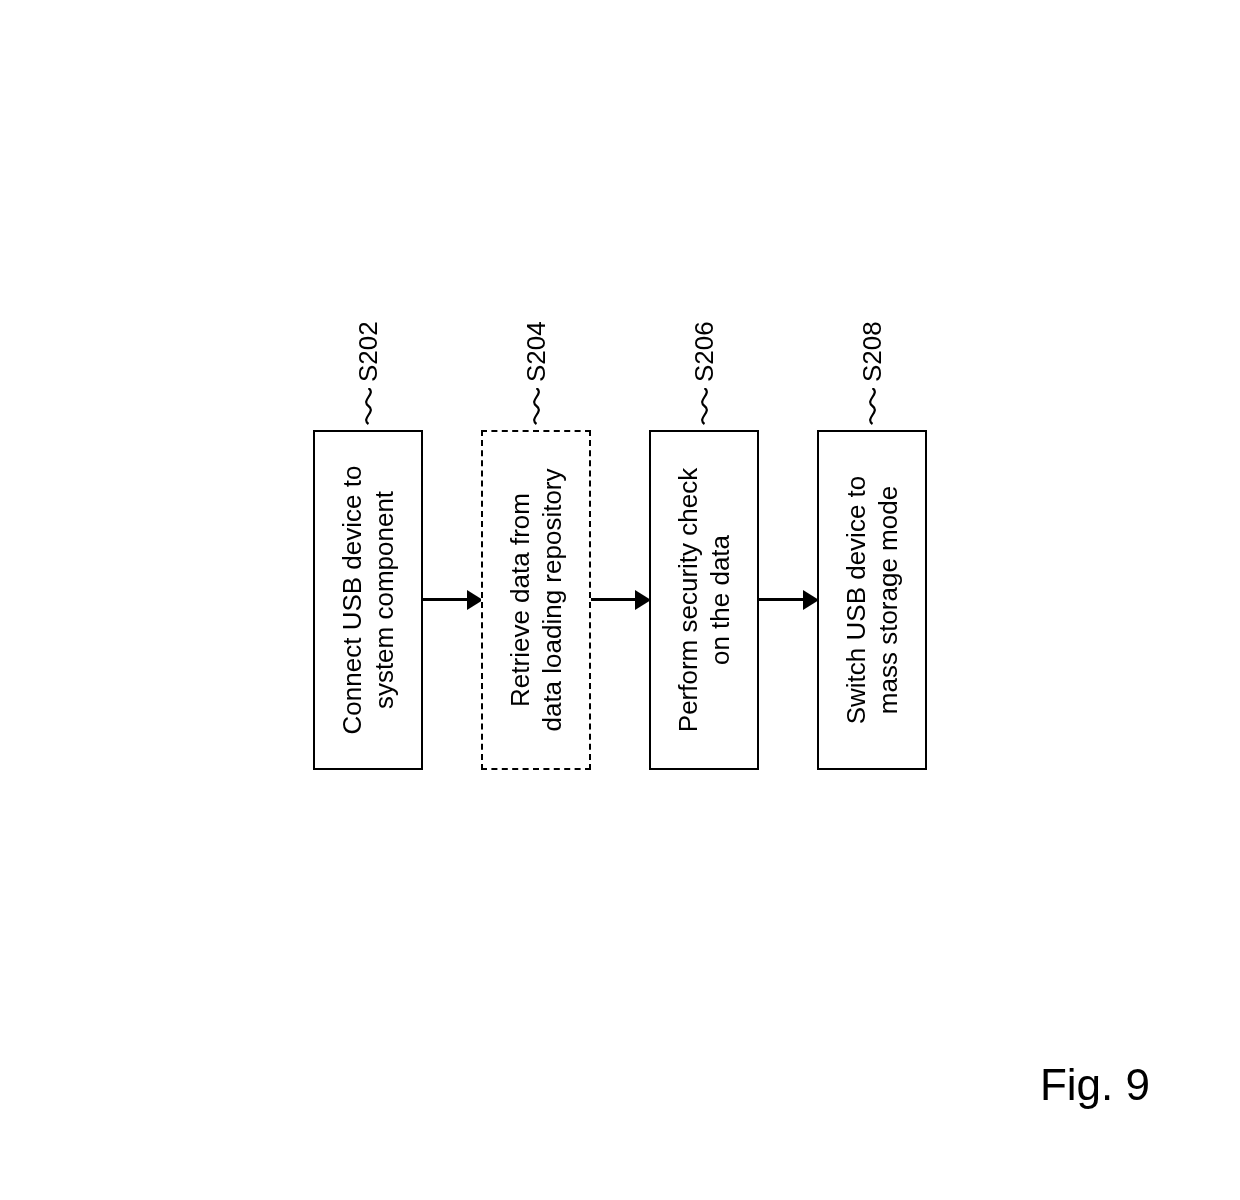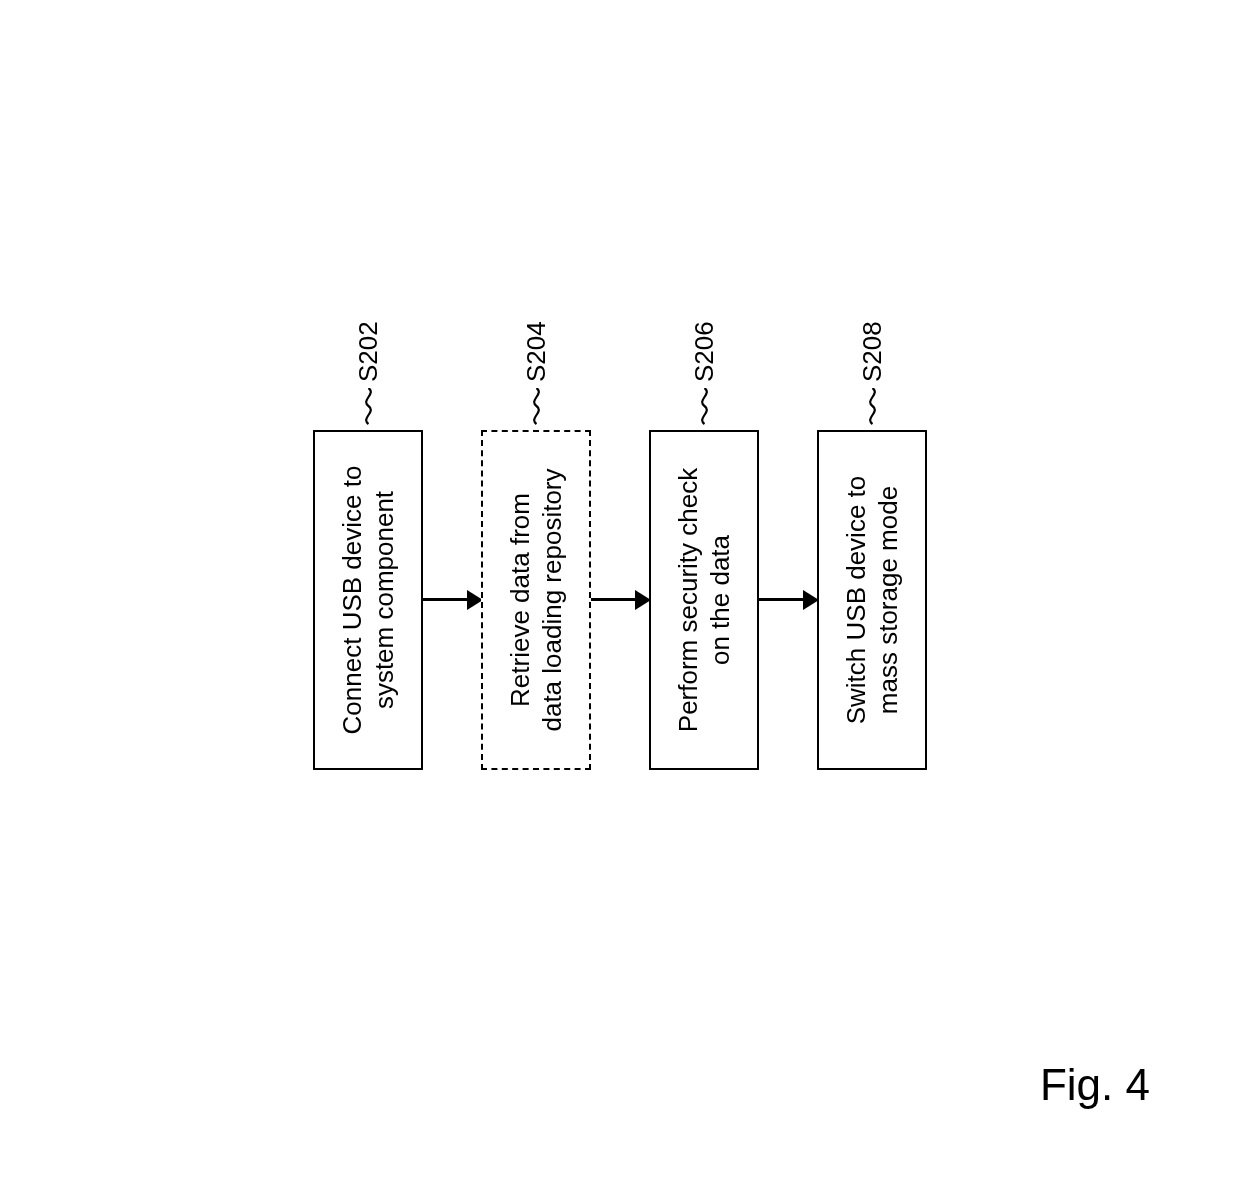--- a/index.html
+++ b/index.html
@@ -172,13 +172,13 @@
         <svg width="38" height="20" viewBox="0 0 38 20">
           <path d="M2 10 C 8 2, 14 18, 20 10 C 26 2, 32 18, 38 10" stroke="#000" stroke-width="2.2" fill="none"></path>
         </svg>
       </span>
       <span>S208</span>
     </div>
   </div>
 
 </div>
 
-<div class="figure-label">Fig. 4</div>
+<div class="figure-label">Fig. 9</div>
 
 </body></html>

